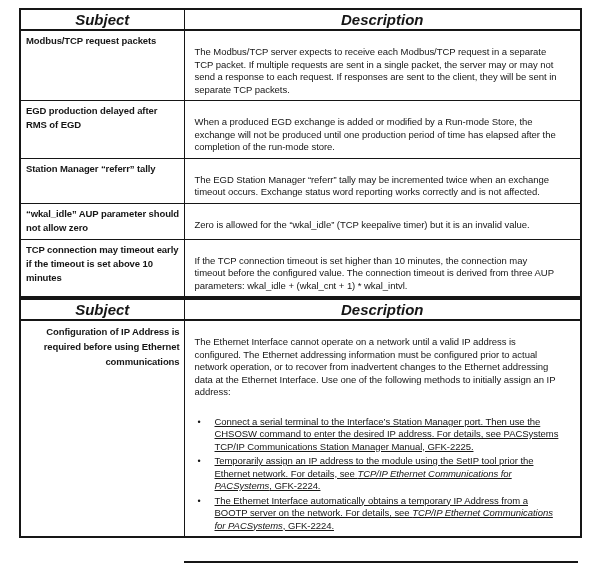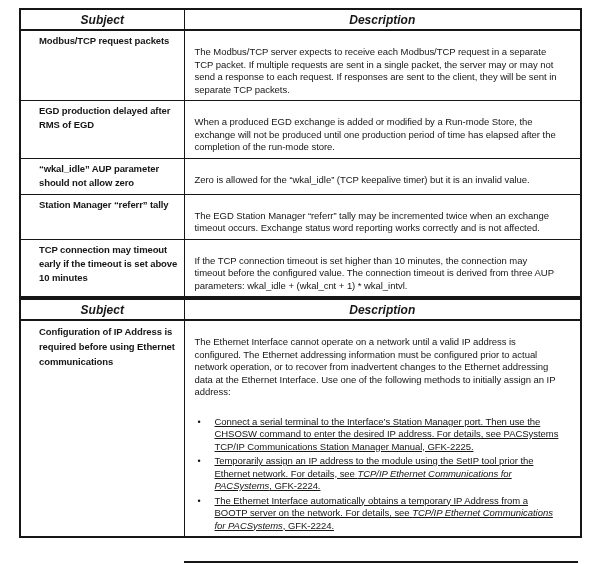--- a/index.html
+++ b/index.html
@@ -10,33 +10,33 @@
   main{position:relative;width:600px;height:564px;padding:8px 0 0 19px;box-sizing:border-box;}
 
   table.notes{
     border-collapse:collapse;table-layout:fixed;width:561px;
     border:2px solid #161616;background:#fff;
   }
   col.c-sub{width:164px;}
   col.c-desc{width:397px;}
   th{
     border:1px solid #161616;border-bottom:2px solid #161616;
-    font-style:italic;font-weight:bold;font-size:12px;line-height:12px;
+    font-style:italic;font-weight:bold;font-size:15px;line-height:12px;
     text-align:center;padding:4px 2px 3px 2px;
   }
   td{border:1px solid #161616;vertical-align:top;}
   td.sub{
     font-weight:bold;font-size:9.5px;line-height:14px;
-    padding:3px 4px 4px 18px;letter-spacing:-0.1px;
+    padding:3px 4px 4px 5px;letter-spacing:-0.1px;
   }
   td.desc{
     font-size:9.5px;line-height:12.5px;
     padding:15px 20px 4px 10px;letter-spacing:-0.05px;
   }
-  #t2 td.sub{line-height:15px;}
+  #t2 td.sub{line-height:15px;text-align:right;}
   .intro{margin:0 0 17px 0;}
   .bullet{display:flex;margin-top:2px;}
   .bullet .mark{flex:0 0 20px;width:20px;padding-left:3px;box-sizing:border-box;font-size:9px;}
   .bullet .btext{flex:1;text-decoration:underline;}
   .btext i{font-style:italic;}
   h2.section{
     font-style:italic;font-weight:bold;font-size:13.5px;line-height:16px;
     margin:18px 0 6px -1px;letter-spacing:-0.1px;color:#111;
   }
   .cut-line{position:absolute;left:184px;top:561px;width:394px;height:2px;background:#161616;}
@@ -60,26 +60,26 @@
     <tbody>
         <tr>
           <td class="sub">Modbus/TCP request packets</td>
           <td class="desc">The Modbus/TCP server expects to receive each Modbus/TCP request in a separate TCP packet.  If multiple requests are sent in a single packet, the server may or may not send a response to each request.  If responses are sent to the client, they will be sent in separate TCP packets.</td>
         </tr>
         <tr>
           <td class="sub">EGD production delayed after RMS of EGD</td>
           <td class="desc">When a produced EGD exchange is added or modified by a Run-mode Store, the exchange will not be produced until one production period of time has elapsed after the completion of the run-mode store.</td>
         </tr>
         <tr>
+          <td class="sub">Station Manager “referr” tally</td>
+          <td class="desc">The EGD Station Manager “referr” tally may be incremented twice when an exchange timeout occurs.  Exchange status word reporting works correctly and is not affected.</td>
+        </tr>
+        <tr>
           <td class="sub">“wkal_idle” AUP parameter should not allow zero</td>
           <td class="desc">Zero is allowed for the “wkal_idle” (TCP keepalive timer) but it is an invalid value.</td>
-        </tr>
-        <tr>
-          <td class="sub">Station Manager “referr” tally</td>
-          <td class="desc">The EGD Station Manager “referr” tally may be incremented twice when an exchange timeout occurs.  Exchange status word reporting works correctly and is not affected.</td>
         </tr>
         <tr>
           <td class="sub">TCP connection may timeout early if the timeout is set above 10 minutes</td>
           <td class="desc">If the TCP connection timeout is set higher than 10 minutes, the connection may timeout before the configured value. The connection timeout is derived from three AUP parameters: wkal_idle + (wkal_cnt + 1) * wkal_intvl.</td>
         </tr>
       </tbody>
   </table>
 
 
   <table class="notes" id="t2">

